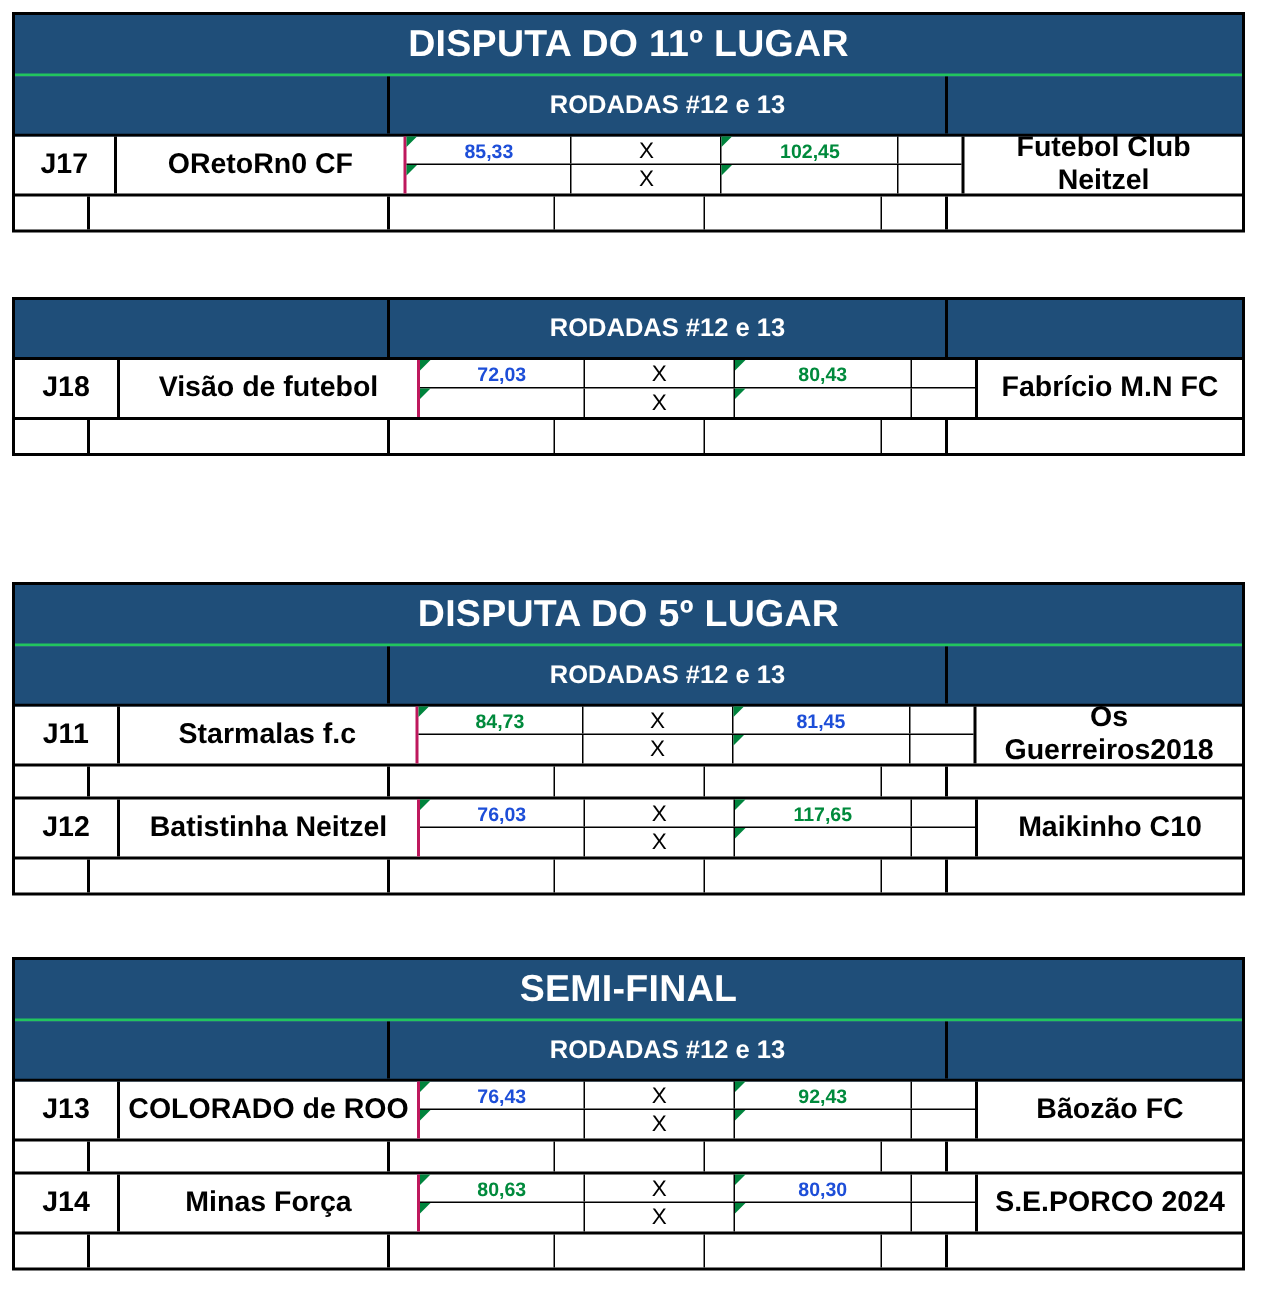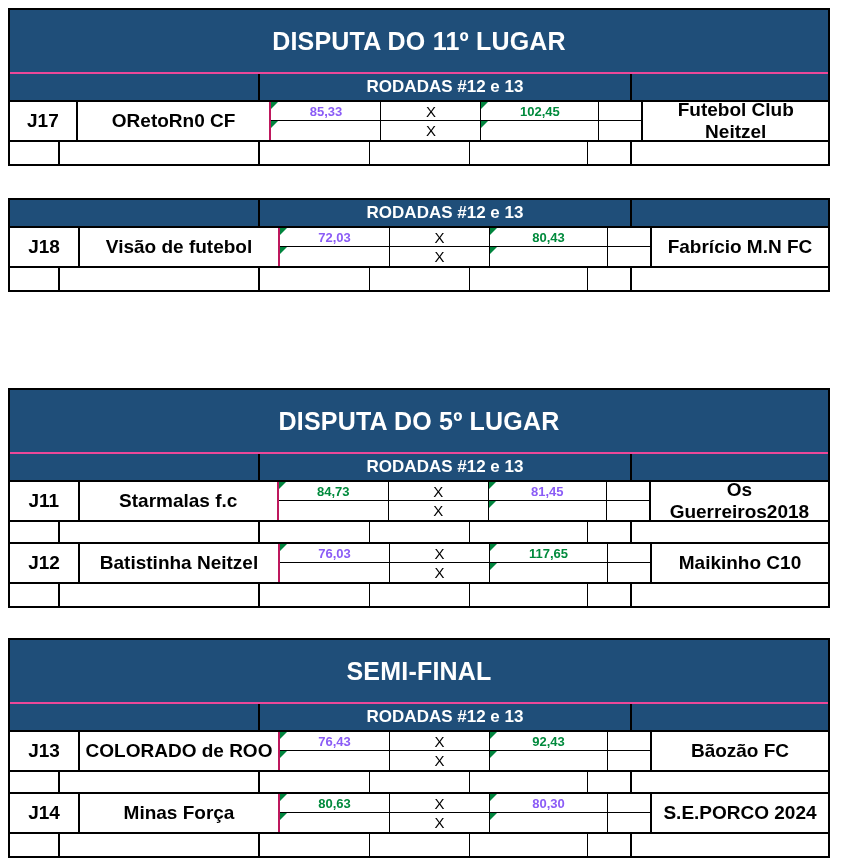--- a/index.html
+++ b/index.html
@@ -24,37 +24,37 @@
     position: absolute;
     left: 8px;
     width: 822px;
     box-sizing: border-box;
     border: 2px solid #000000;
     background: #ffffff;
   }
 
   
   .section-title {
-    height: 64px;
+    height: 41px;
     background: #1F4E79;
     color: #ffffff;
     display: flex;
     align-items: center;
     justify-content: center;
     font-size: 25px;
     font-weight: bold;
     letter-spacing: 0.2px;
-    border-bottom: 2px solid #ec4899;
+    border-bottom: 2px solid #22c55e;
     box-sizing: border-box;
   }
 
   
   .round-header {
     display: flex;
-    height: 28px;
+    height: 40px;
     background: #1F4E79;
     border-bottom: 2px solid #000000;
     box-sizing: border-box;
   }
   .rh-left {
     width: 250px;
     box-sizing: border-box;
     border-right: 2px solid #000000;
     background: #1F4E79;
   }
@@ -145,21 +145,21 @@
     font-weight: normal;
   }
   .sc-away {
     flex: 0 0 118px;
     border-right: 1px solid #000000;
   }
   .sc-pad {
     flex: 1 1 auto;
   }
   .sc.win  { color: #008A3C; }
-  .sc.lose { color: #8b5cf6; }
+  .sc.lose { color: #1d4ed8; }
 
   
   .note-flag {
     position: absolute;
     top: 0;
     left: 0;
     width: 0;
     height: 0;
     border-left: 7px solid #00843D;
     border-bottom: 7px solid transparent;

